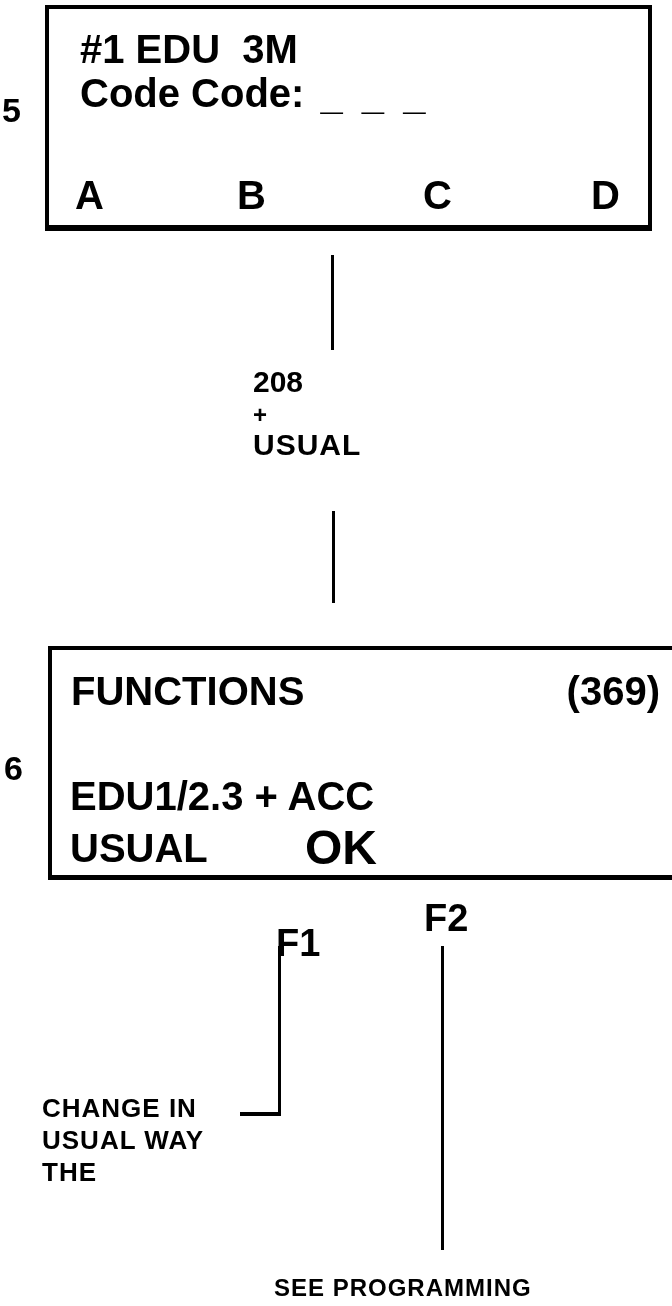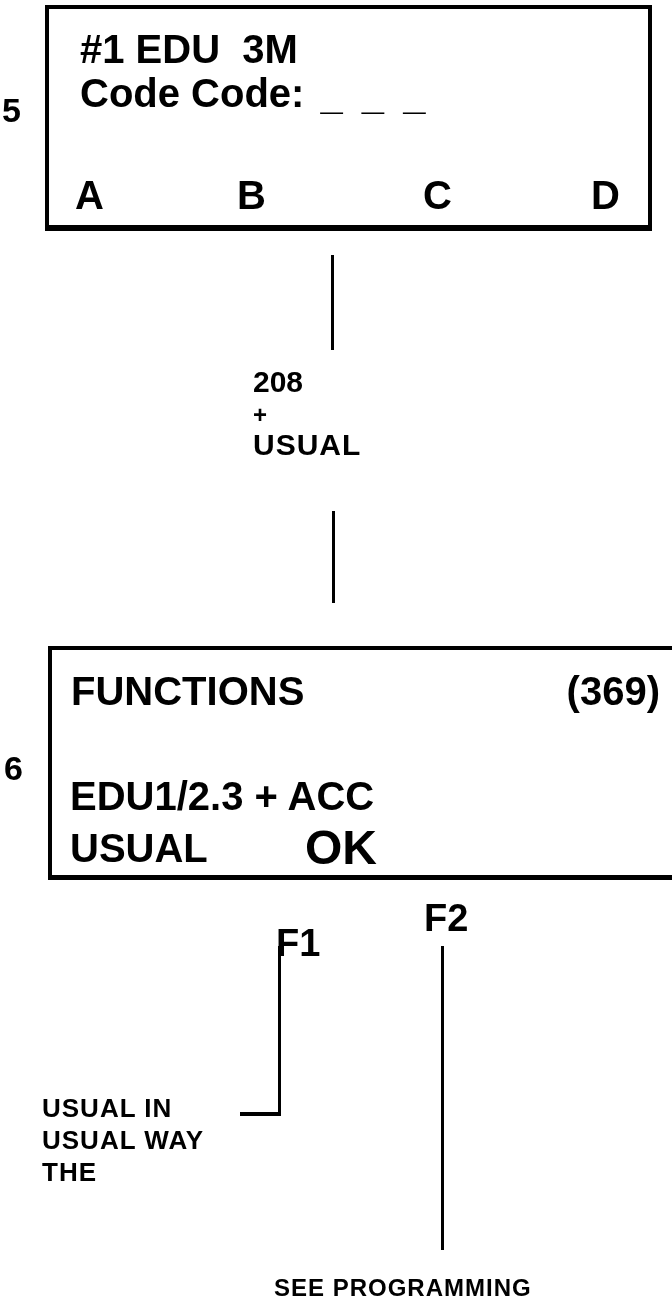--- a/index.html
+++ b/index.html
@@ -104,20 +104,20 @@
   </div>
 
   <div class="fkey fkey-f1">F1</div>
   <div class="fkey fkey-f2">F2</div>
 
   <div class="vline f1-line"></div>
   <div class="hline f1-elbow"></div>
   <div class="vline f2-line"></div>
 
   <div class="note-left">
-    <div>USUAL IN</div>
+    <div>CHANGE IN</div>
     <div>USUAL WAY</div>
     <div>THE</div>
   </div>
 
   <div class="note-bottom">SEE PROGRAMMING</div>
 
 </div>
 
 </body></html>

